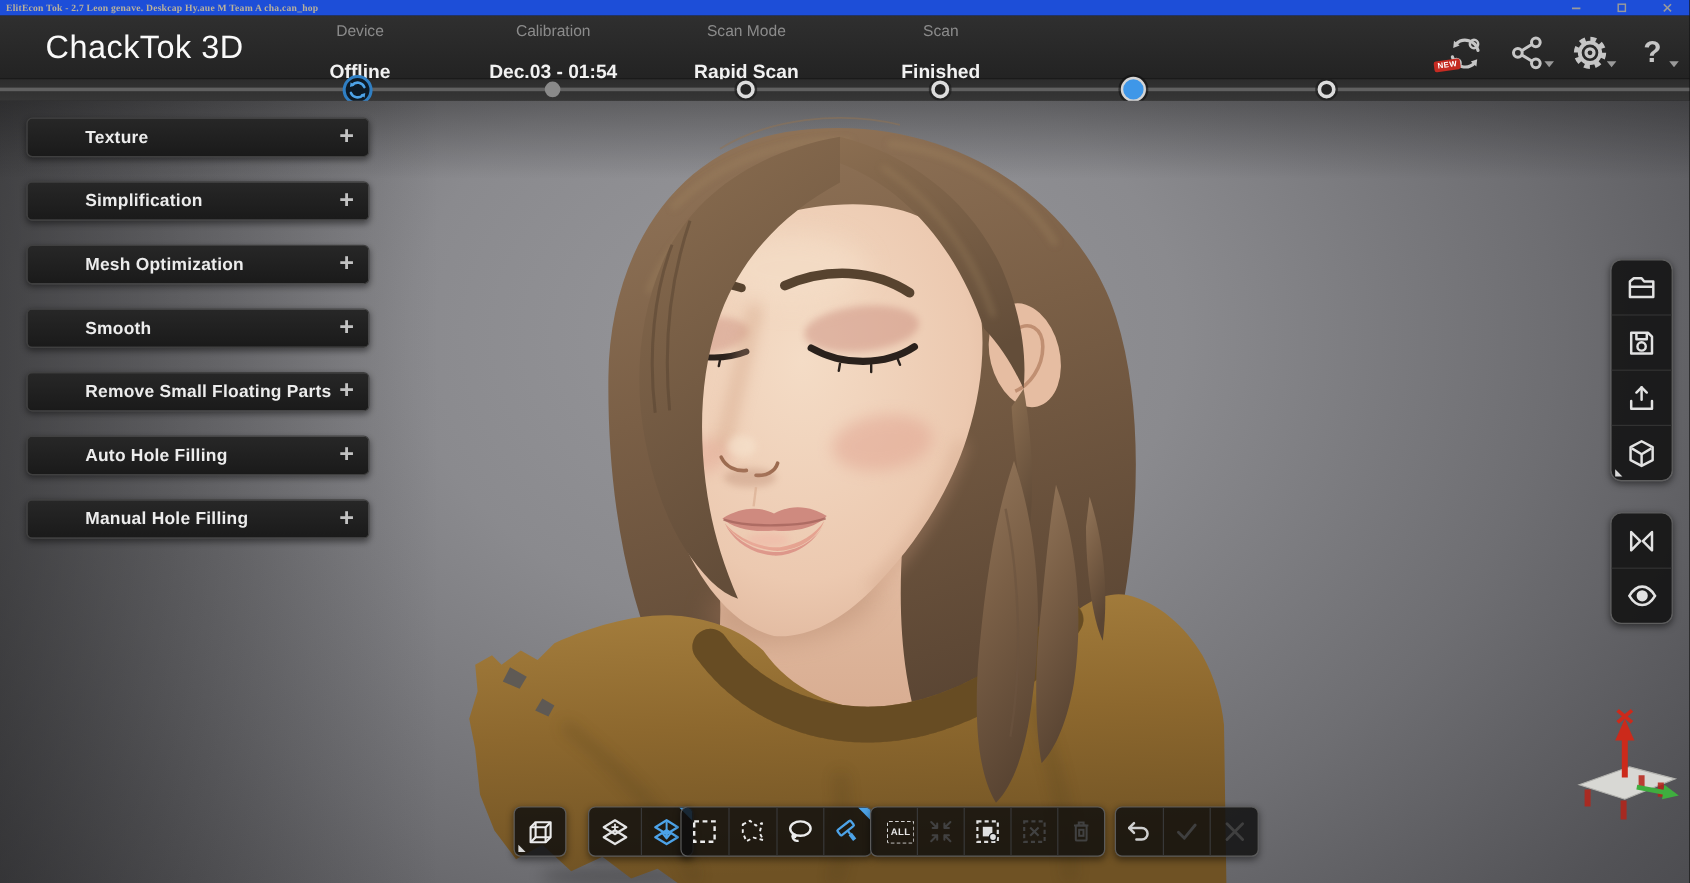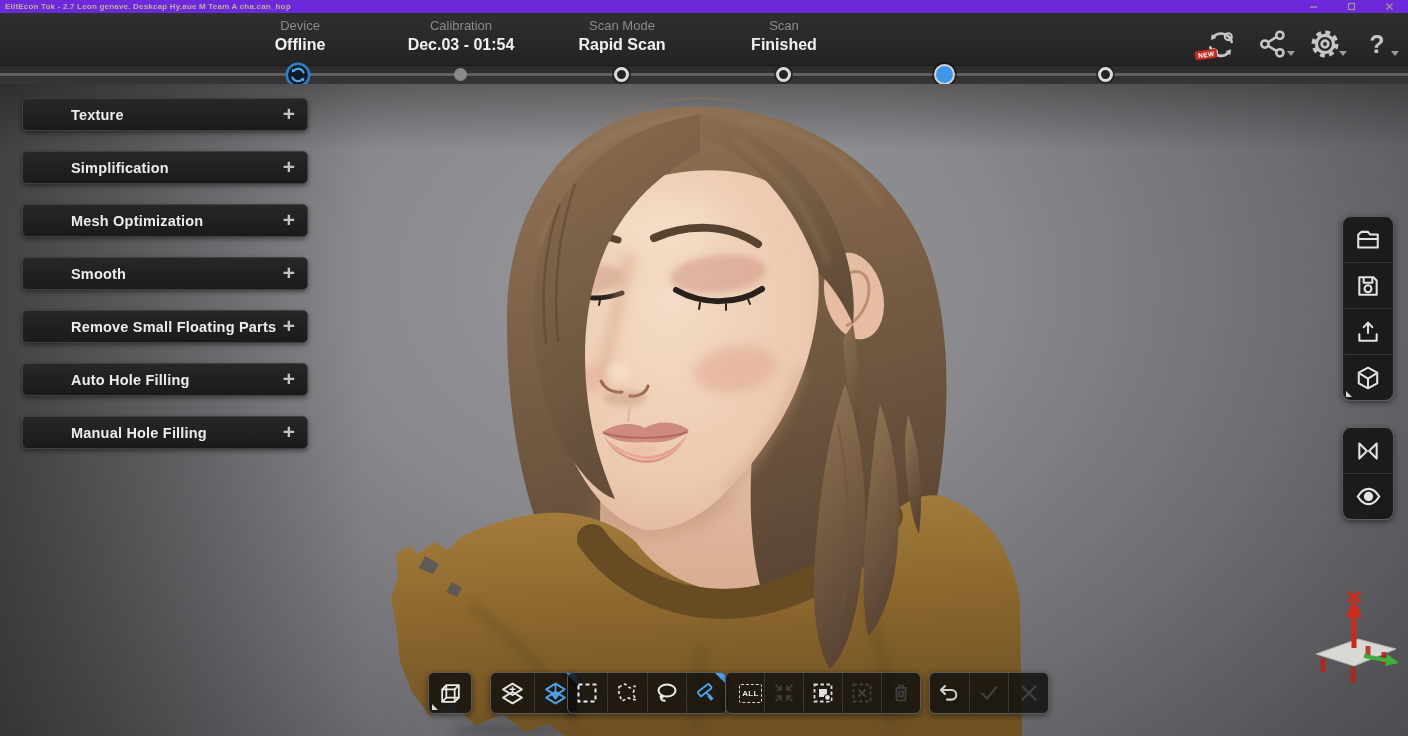--- a/index.html
+++ b/index.html
@@ -4,38 +4,38 @@
 <style>
   html,body{margin:0;padding:0;}
   body{
     width:1408px;height:736px;position:relative;overflow:hidden;
     background:#141414;font-family:"Liberation Sans",sans-serif;
     -webkit-font-smoothing:antialiased;
   }
   
   .titlebar{
     position:absolute;top:0;left:0;right:0;height:13px;
-    background:#6d28d9;color:#b9b19b;font-size:8px;line-height:13px;
+    background:#1d4ed8;color:#b9b19b;font-size:8px;line-height:13px;
     padding-left:5px;box-sizing:border-box;white-space:nowrap;overflow:hidden;
-    font-weight:bold;letter-spacing:.2px;
+    font-weight:bold;letter-spacing:.2px;font-family:Liberation Serif, serif;
   }
   .winctl{position:absolute;top:1px;display:flex;gap:28px;right:14px;}
   .winbtn{width:10px;height:10px;display:flex;align-items:center;justify-content:center;}
   
   .header{
     position:absolute;top:13px;left:0;right:0;height:53px;
     background:linear-gradient(#2f2f2f,#232323);
     border-bottom:1px solid #1a1a1a;box-sizing:border-box;
   }
   .logo{
     position:absolute;left:38px;top:11px;font-size:27px;color:#fafafa;
     letter-spacing:.4px;font-weight:500;
   }
   .stage{position:absolute;top:5px;width:200px;text-align:center;}
-  .stage .s-label{font-size:13px;color:#8b8b8b;margin-bottom:3px;}
+  .stage .s-label{font-size:13px;color:#8b8b8b;margin-bottom:19px;}
   .stage .s-value{font-size:16px;font-weight:bold;color:#f1f1f1;}
   .stage .s-value.accent{color:#3d9ae0;}
   .header-icons{position:absolute;right:12px;top:13px;display:flex;gap:14px;}
   .hicon{width:38px;height:36px;position:relative;display:flex;align-items:center;justify-content:center;}
   .caret{position:absolute;right:-3px;bottom:6px;width:0;height:0;
     border-left:4px solid transparent;border-right:4px solid transparent;border-top:5px solid #9a9a9a;}
   .badge{
     position:absolute;left:-7px;bottom:3px;background:#c52b22;color:#fff;
     font-size:6.5px;font-weight:bold;padding:1px 3px;border-radius:2px;transform:rotate(-8deg);
     letter-spacing:.4px;
@@ -117,20 +117,21 @@
     </span>
     <span class="winbtn">
       <svg width="9" height="9" viewBox="0 0 9 9">
           <path d="M1.5,1.5 L7.5,7.5 M7.5,1.5 L1.5,7.5" stroke="#9a9a9a" stroke-width="1.3"></path>
         </svg>
     </span>
   </span>
 </div>
 
 <div class="header">
+  <div class="logo">ChackTok 3D</div>
 
   <div class="stage" style="left:200px">
     <div class="s-label">Device</div>
     <div class="s-value">Offline</div>
   </div>
   <div class="stage" style="left:361px">
     <div class="s-label">Calibration</div>
     <div class="s-value">Dec.03 - 01:54</div>
   </div>
   <div class="stage" style="left:684px">

